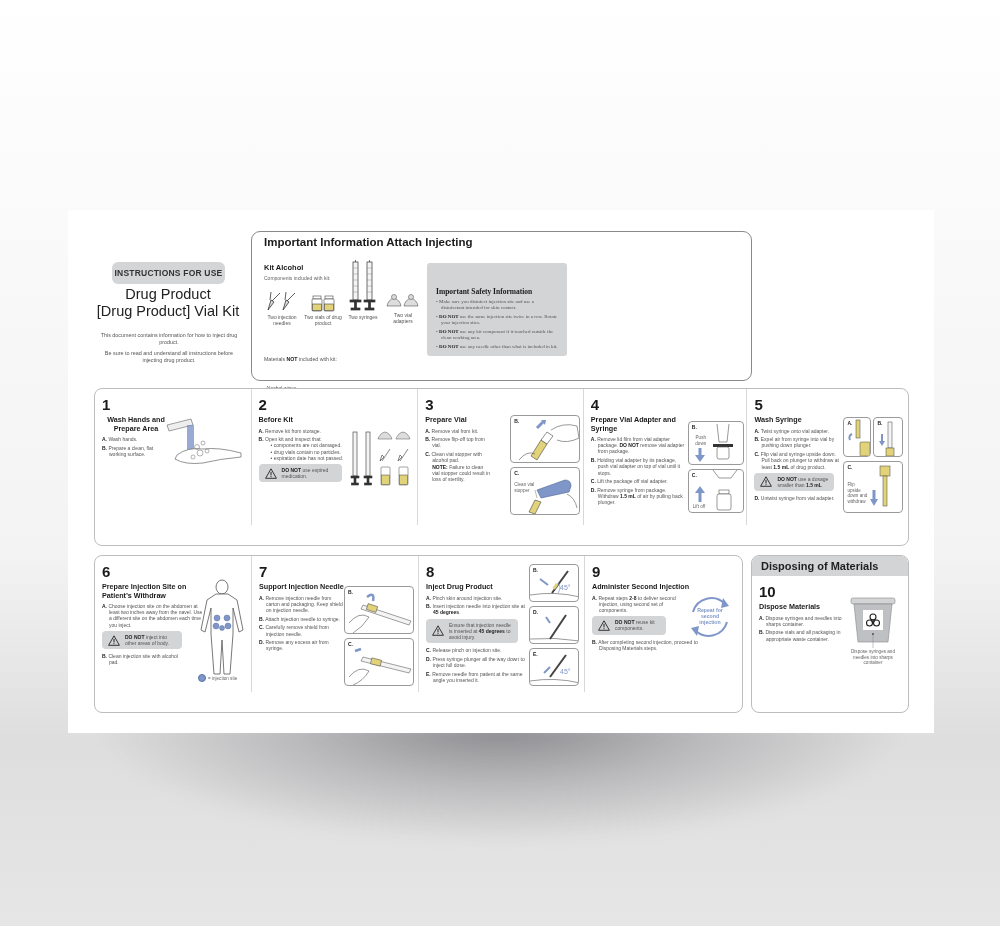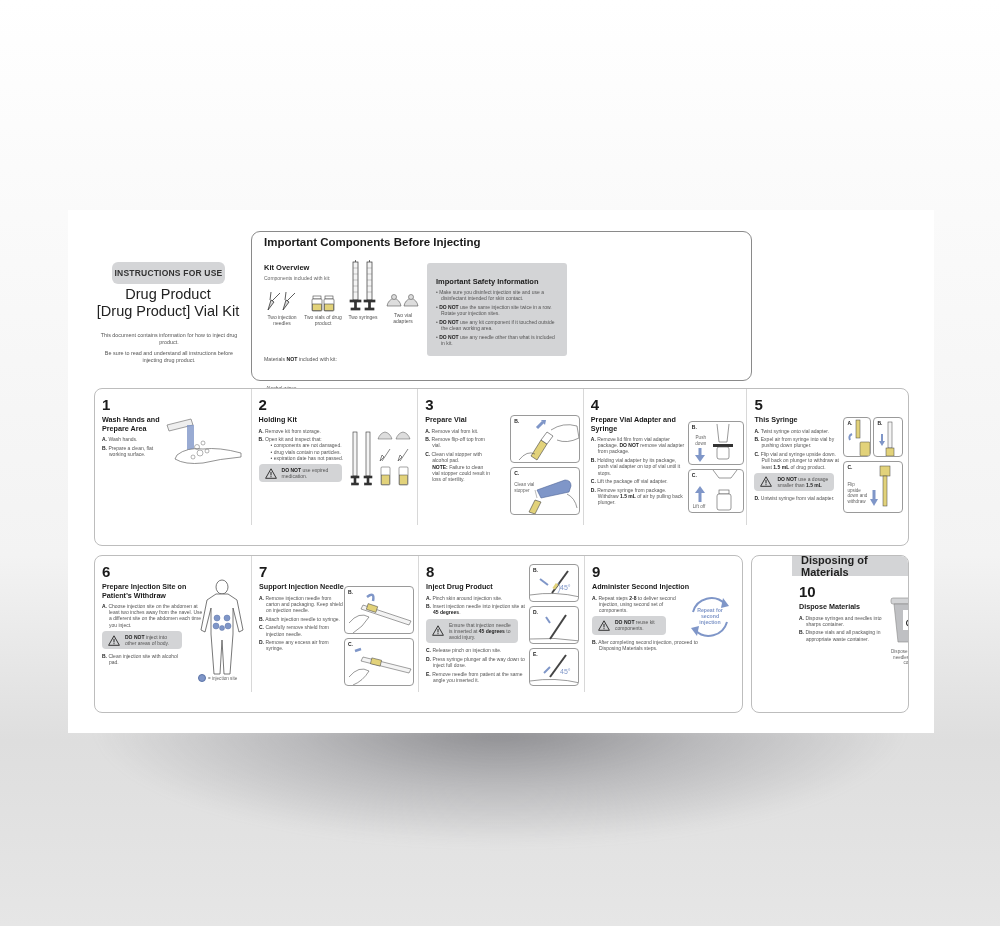--- a/index.html
+++ b/index.html
@@ -41,21 +41,21 @@
   .kit-title { position: absolute; left: 12px; top: 31px; font-size: 7.5px; font-weight: bold; }
   .kit-sub { position: absolute; left: 12px; top: 43px; font-size: 5px; color: #666; }
   .kit-item { position: absolute; top: 55px; text-align: center; font-size: 5px; line-height: 6px; color: #555; }
   .kit-item svg { display: block; margin: 0 auto 2px; }
   .kit-notinc { position: absolute; left: 12px; top: 124px; font-size: 5.2px; color: #555; }
   .kit-notinc b { color: #222; }
   .kit-alcohol { position: absolute; left: 14px; top: 153px; font-size: 5px; color: #555; }
 
   .safety {
     position: absolute; left: 175px; top: 31px; width: 140px; height: 93px;
-    background: #d3d4d6; border-radius: 3px; padding: 14px 9px;
+    background: #d3d4d6; border-radius: 3px; padding: 24px 9px; font-family: Liberation Serif, serif;
   }
   .safety h3 { font-size: 7.5px; font-weight: bold; margin-bottom: 3px; }
   .safety li { list-style: none; font-size: 5px; line-height: 6.2px; color: #555; margin-bottom: 2.5px; padding-left: 5px; text-indent: -5px; }
   .safety li b { color: #222; }
   .support { position: absolute; left: 342px; top: 37px; width: 115px; }
   .support h3 { font-size: 7.5px; font-weight: bold; margin-bottom: 10px; }
   .support p { font-size: 5px; line-height: 6.2px; color: #555; }
 
   
   .section {
@@ -99,22 +99,22 @@
   <div class="title">
     <div>Drug Product</div>
     <div>[Drug Product] Vial Kit</div>
   </div>
   <div class="intro">
     <p>This document contains information for how to inject drug product.</p>
     <p>Be sure to read and understand all instructions before injecting drug product.</p>
   </div>
 
   <div class="info-box">
-    <h2>Important Components Before Injecting</h2>
-    <div class="kit-title">Kit Overview</div>
+    <h2>Important Information Attach Injecting</h2>
+    <div class="kit-title">Kit Alcohol</div>
     <div class="kit-sub">Components included with kit:</div>
 
     <div class="kit-item" style="left:12px; top:58px; width:36px;">
       <svg width="34" height="22" viewBox="0 0 34 22">
         <g fill="none" stroke="#333" stroke-width="0.8">
           <path d="M3 20 L6 10 L9 12 Z" fill="#ddd"></path>
             <line x1="7" y1="11" x2="15" y2="3"></line>
             <line x1="5" y1="10" x2="6" y2="2"></line>
           <path d="M18 20 L21 10 L24 12 Z" fill="#ddd"></path>
             <line x1="22" y1="11" x2="30" y2="3"></line>
@@ -192,40 +192,40 @@
       </ul>
     </div>
 
   </div>
 
   <div class="section" style="left:26px; top:178px; width:815px; height:158px;">
     <div class="steps">
 
       <div class="step" style="width:157px;">
         <div class="step-num">1</div>
-        <div class="step-title" style="width:68px;">Wash Hands and Prepare Area</div>
+        <div class="step-title" style="width:68px;text-align:center;">Wash Hands and Prepare Area</div>
         <div class="sub" style="width:62px;"><span class="lt">A.</span> <span>Wash hands.</span></div>
         <div class="sub" style="width:62px;"><span class="lt">B.</span> <span>Prepare a clean, flat working surface.</span></div>
         <svg style="position:absolute; left:68px; top:18px;" width="82" height="58" viewBox="0 0 82 58">
           <path d="M4 18 L28 12 L30 18 L6 24 Z" fill="#eee" stroke="#777" stroke-width="0.7"></path>
           <rect x="24" y="18" width="7" height="26" fill="#7f96c8" opacity="0.8"></rect>
           <path d="M14 48 Q24 40 40 42 Q56 40 78 46 L78 50 Q56 52 40 56 Q22 58 12 52 Z" fill="#fff" stroke="#666" stroke-width="0.7"></path>
           <g fill="none" stroke="#666" stroke-width="0.5">
               <circle cx="34" cy="40" r="2.5"></circle>
               <circle cx="40" cy="36" r="2"></circle>
               <circle cx="37" cy="46" r="3"></circle>
               <circle cx="44" cy="44" r="2"></circle>
               <circle cx="30" cy="50" r="2"></circle>
             </g>
         </svg>
       </div>
 
       <div class="step" style="width:167px;">
         <div class="step-num">2</div>
-        <div class="step-title">Holding Kit</div>
+        <div class="step-title">Before Kit</div>
         <div class="sub" style="width:96px;"><span class="lt">A.</span> <span>Remove kit from storage.</span></div>
         <div class="sub" style="width:96px; margin-bottom:0;"><span class="lt">B.</span> <span>Open kit and inspect that:</span></div>
         <div class="bul">• <span>components are not damaged.</span></div>
         <div class="bul">• <span>drug vials contain no particles.</span></div>
         <div class="bul">• <span>expiration date has not passed.</span></div>
         <div class="warn" style="width:83px;">
           <svg width="12" height="11" viewBox="0 0 12 11">
               <path d="M6 0.8 L11.4 10.3 L0.6 10.3 Z" fill="none" stroke="#222" stroke-width="0.9"></path>
               <rect x="5.5" y="3.8" width="1" height="3.6" fill="#222"></rect>
               <rect x="5.5" y="8.2" width="1" height="1" fill="#222"></rect>
@@ -318,21 +318,21 @@
               <path d="M6 23 L16 23 L11 16 Z" fill="#7f96c8"></path>
             <path d="M24 0 L30 8 L42 8 L48 0" fill="none" stroke="#555" stroke-width="0.6"></path>
             <rect x="30" y="20" width="10" height="4" fill="#fff" stroke="#555" stroke-width="0.6"></rect>
               <rect x="28" y="24" width="14" height="16" rx="2" fill="#fff" stroke="#555" stroke-width="0.6"></rect>
           </svg>
         </div>
       </div>
 
       <div class="step" style="width:161px;">
         <div class="step-num">5</div>
-        <div class="step-title">This Syringe</div>
+        <div class="step-title">Wash Syringe</div>
         <div class="sub" style="width:86px;"><span class="lt">A.</span> <span>Twist syringe onto vial adapter.</span></div>
         <div class="sub" style="width:86px;"><span class="lt">B.</span> <span>Expel air from syringe into vial by pushing down plunger.</span></div>
         <div class="sub" style="width:86px;"><span class="lt">C.</span> <span>Flip vial and syringe upside down. Pull back on plunger to withdraw at least </span><b>1.5 mL</b><span> of drug product.</span></div>
         <div class="warn" style="width:80px;">
           <svg width="12" height="11" viewBox="0 0 12 11">
               <path d="M6 0.8 L11.4 10.3 L0.6 10.3 Z" fill="none" stroke="#222" stroke-width="0.9"></path>
               <rect x="5.5" y="3.8" width="1" height="3.6" fill="#222"></rect>
               <rect x="5.5" y="8.2" width="1" height="1" fill="#222"></rect>
             </svg>
           <span><b>DO NOT</b><span> use a dosage smaller than </span><b>1.5 mL</b></span>
@@ -494,21 +494,21 @@
           <path d="M8 20 A19 19 0 0 1 40 12" fill="none" stroke="#7f96c8" stroke-width="2"></path>
           <path d="M42 30 A19 19 0 0 1 10 38" fill="none" stroke="#7f96c8" stroke-width="2"></path>
           <path d="M38 6 L44 14 L36 16 Z" fill="#7f96c8"></path>
           <path d="M12 44 L6 36 L14 34 Z" fill="#7f96c8"></path>
         </svg>
         <div style="position:absolute; left:108px; top:51px; width:34px; text-align:center; font-size:5.2px; line-height:6px; font-weight:bold; color:#7f96c8;">Repeat for second injection</div>
       </div>
     </div>
   </div>
 
-  <div class="section" style="left:683px; top:345px; width:158px; height:158px;padding-left:40px;">
+  <div class="section" style="left:683px; top:345px; width:158px; height:158px;">
     <div class="section-header">Disposing of Materials</div>
     <div class="steps">
       <div class="step" style="width:156px;">
         <div class="step-num">10</div>
         <div class="step-title">Dispose Materials</div>
         <div class="sub" style="width:86px;"><span class="lt">A.</span> <span>Dispose syringes and needles into sharps container.</span></div>
         <div class="sub" style="width:86px;"><span class="lt">B.</span> <span>Dispose vials and all packaging in appropriate waste container.</span></div>
         <svg style="position:absolute; left:98px; top:20px;" width="46" height="52" viewBox="0 0 46 52">
           <rect x="1" y="2" width="44" height="6" rx="2" fill="#d3d4d6" stroke="#888" stroke-width="0.6"></rect>
           <path d="M4 8 L42 8 L38 46 L8 46 Z" fill="#bfc0c3" stroke="#888" stroke-width="0.6"></path>

